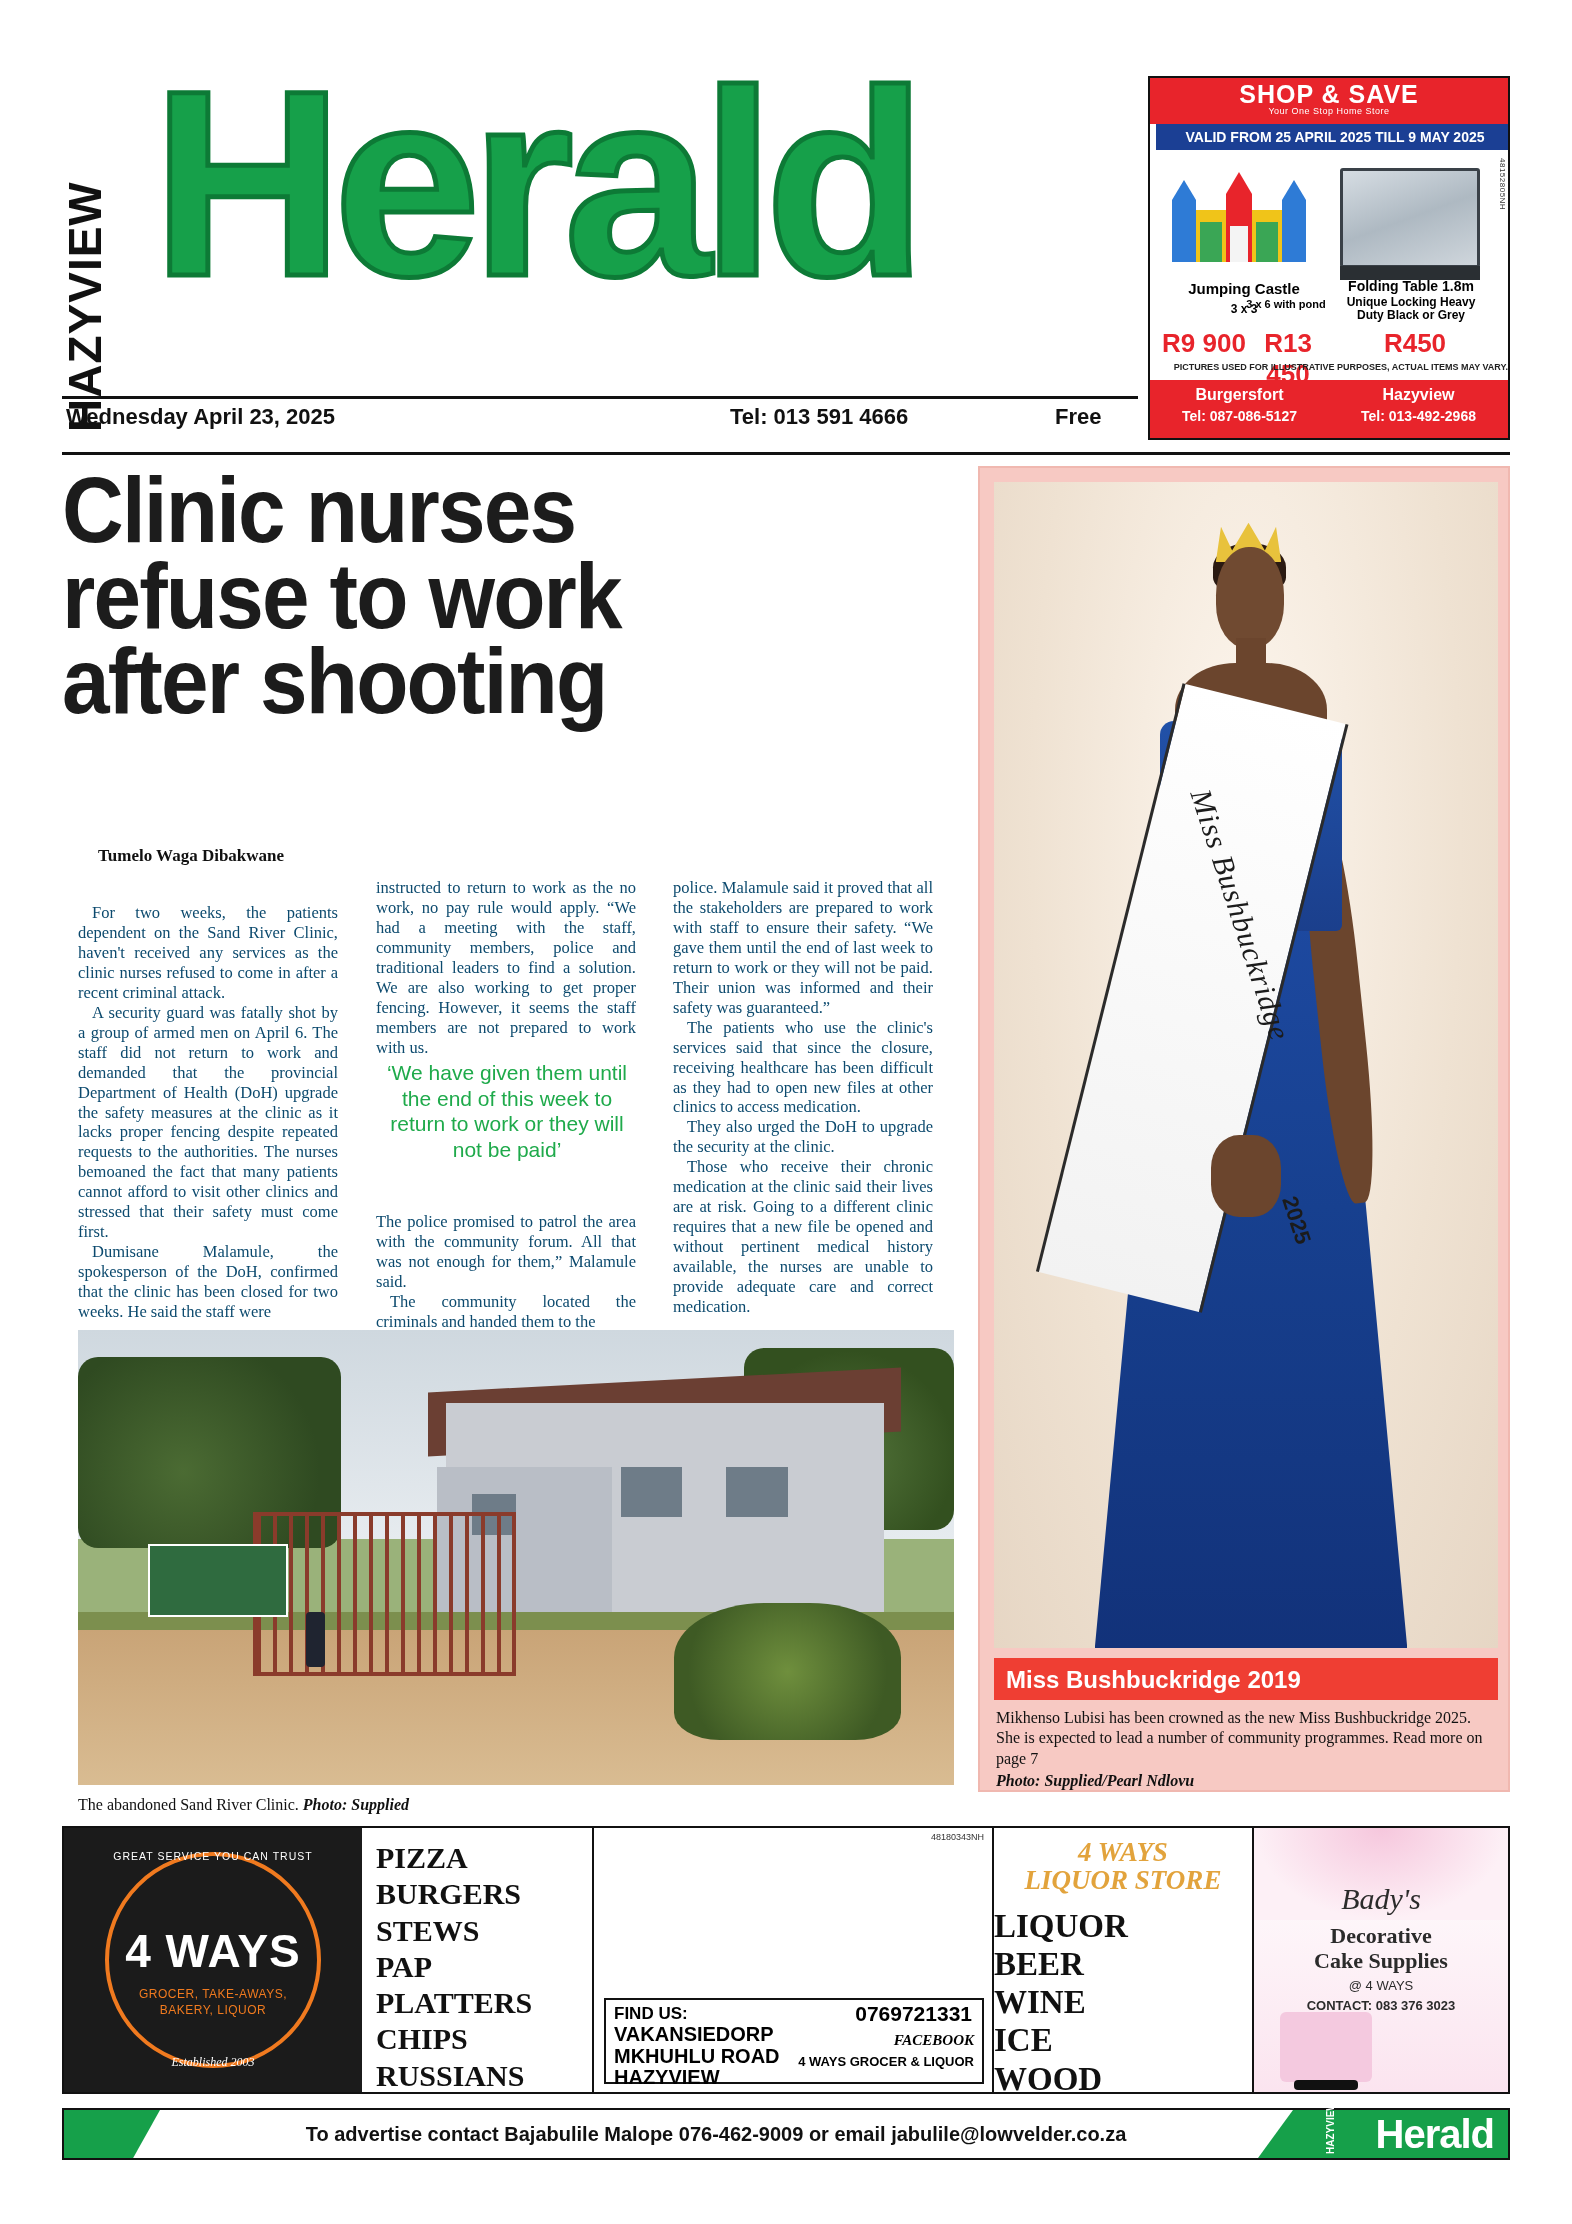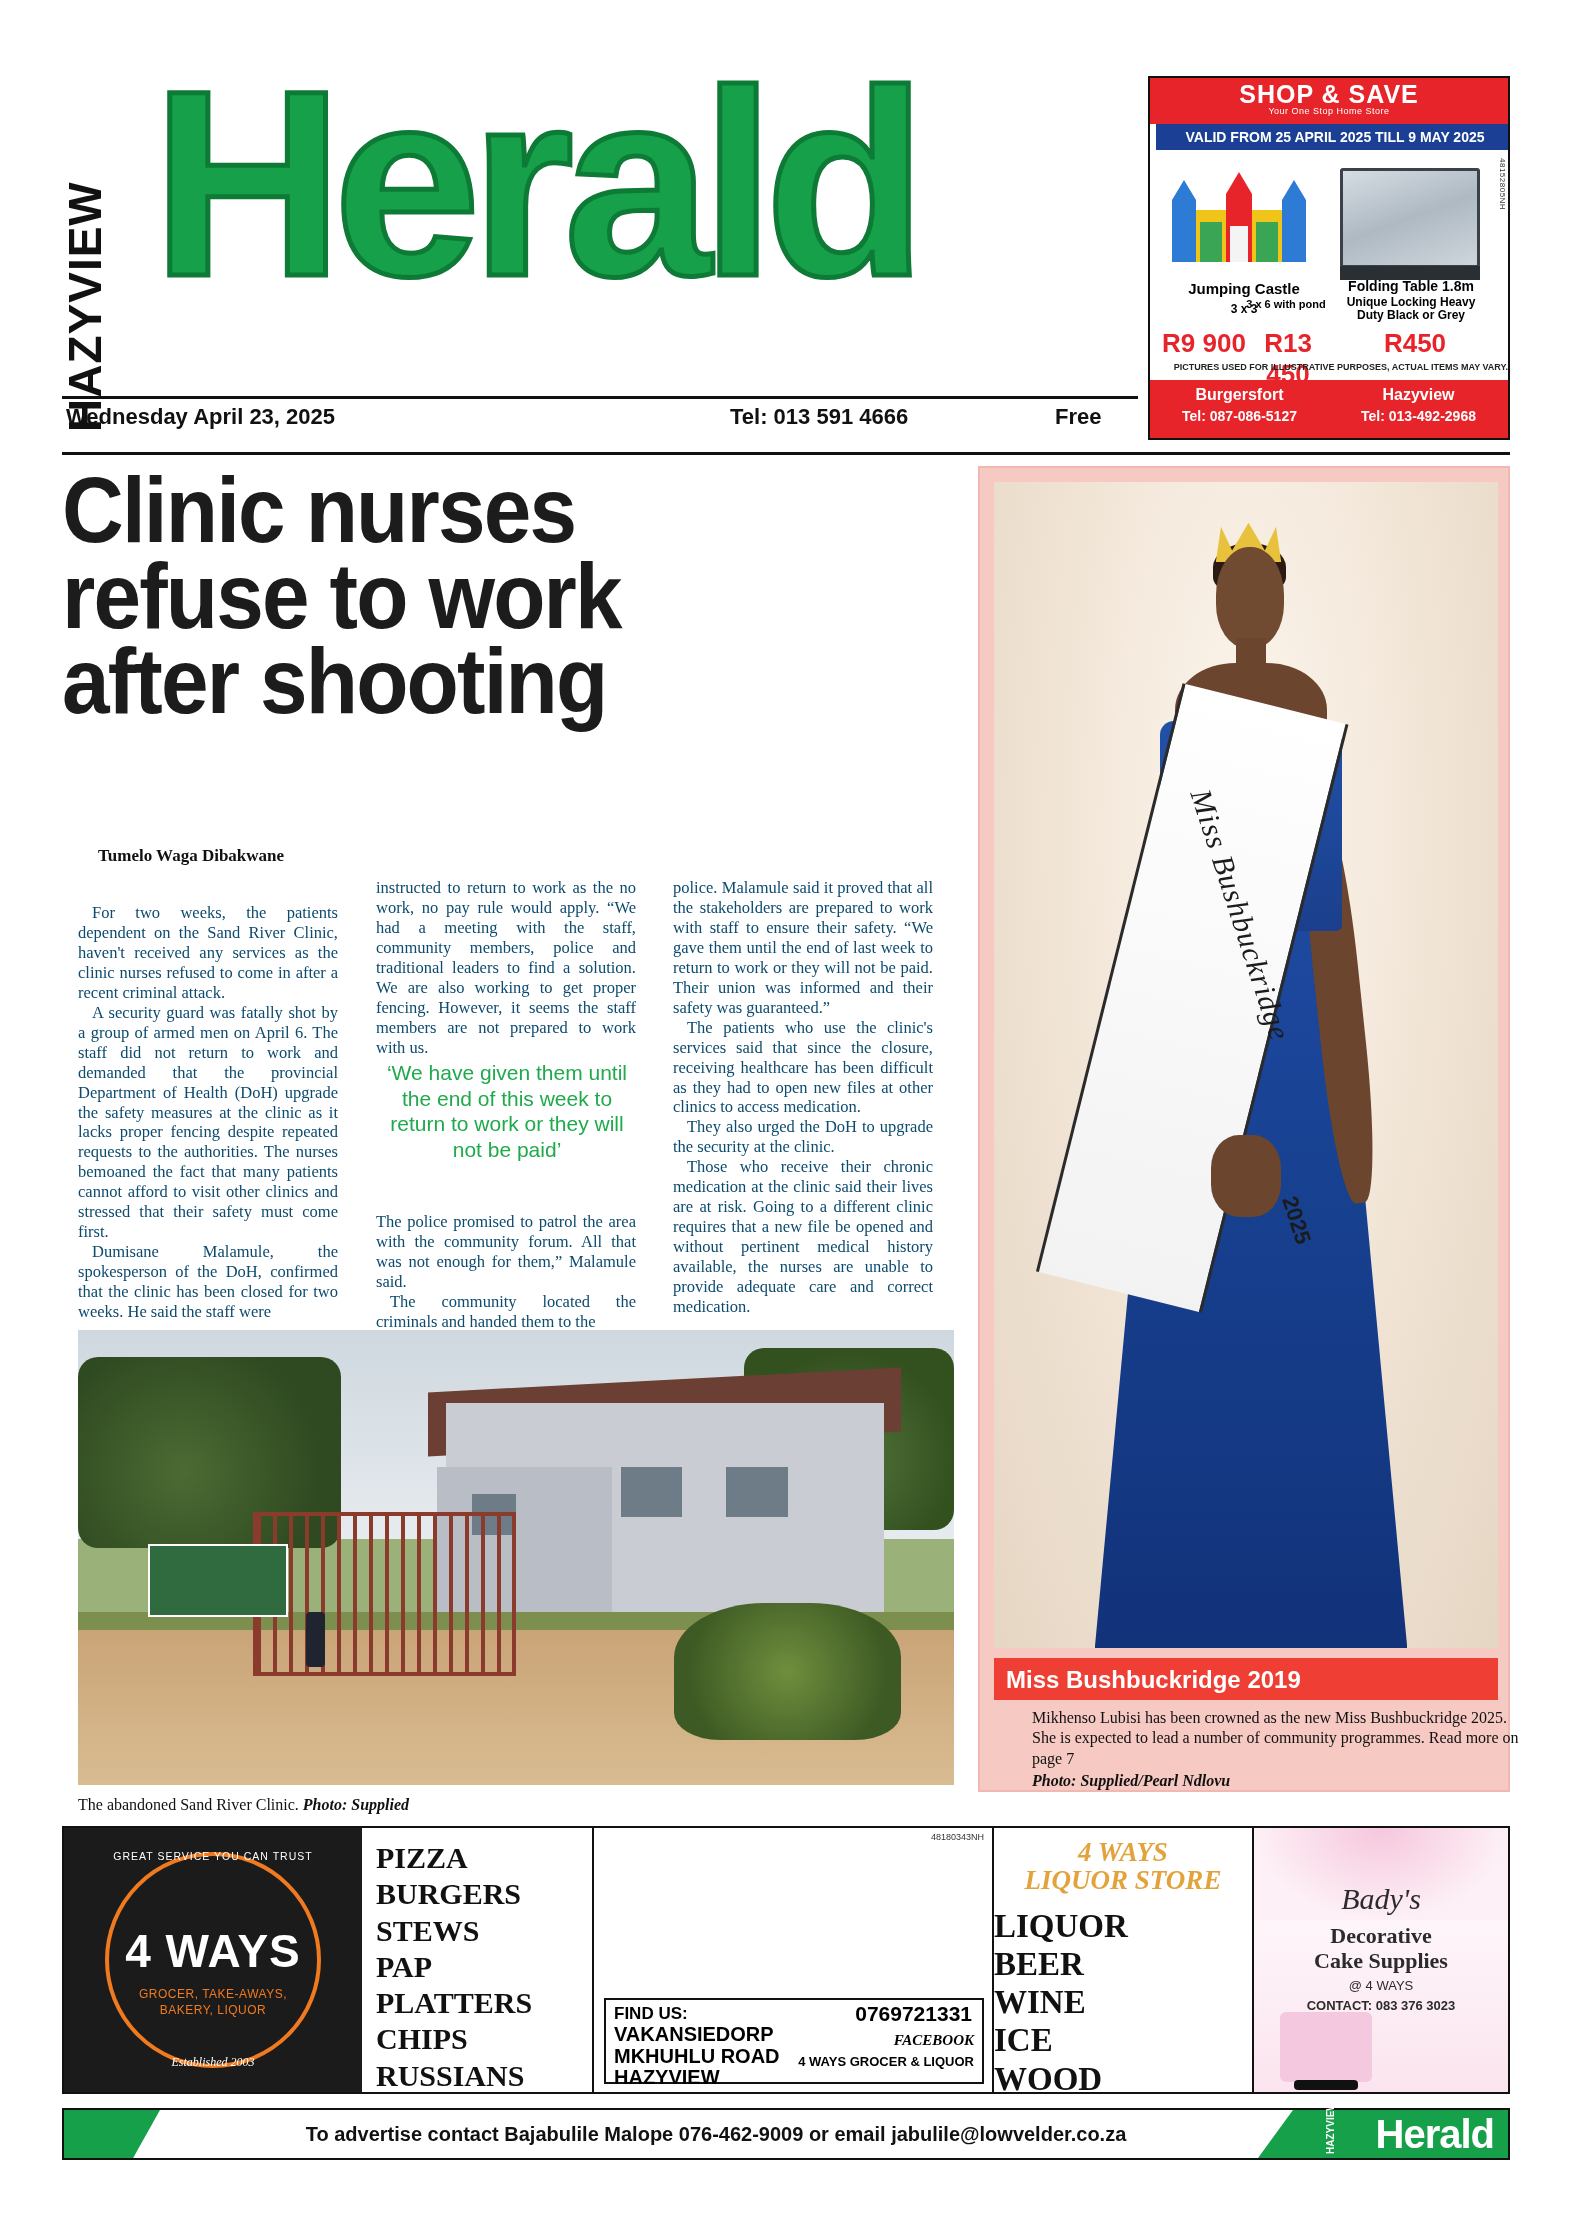--- a/index.html
+++ b/index.html
@@ -333,21 +333,20 @@
     font-family: "Liberation Sans", sans-serif;
     font-weight: bold; font-size: 24px; color: #fff;
   }
   .feature-caption {
     position: absolute; left: 16px; top: 1240px;
     width: 500px;
     font-family: "Liberation Serif", serif;
     font-size: 16px;
     line-height: 1.28;
     color: #111;
-    margin-left: 36px;
   }
   .feature-caption .credit { font-weight: bold; font-style: italic; display:block; margin-top: 2px; }
 
   
   .ads {
     position: absolute;
     left: 62px; top: 1826px;
     width: 1448px; height: 268px;
     border: 2px solid #111;
     background: #fff;

